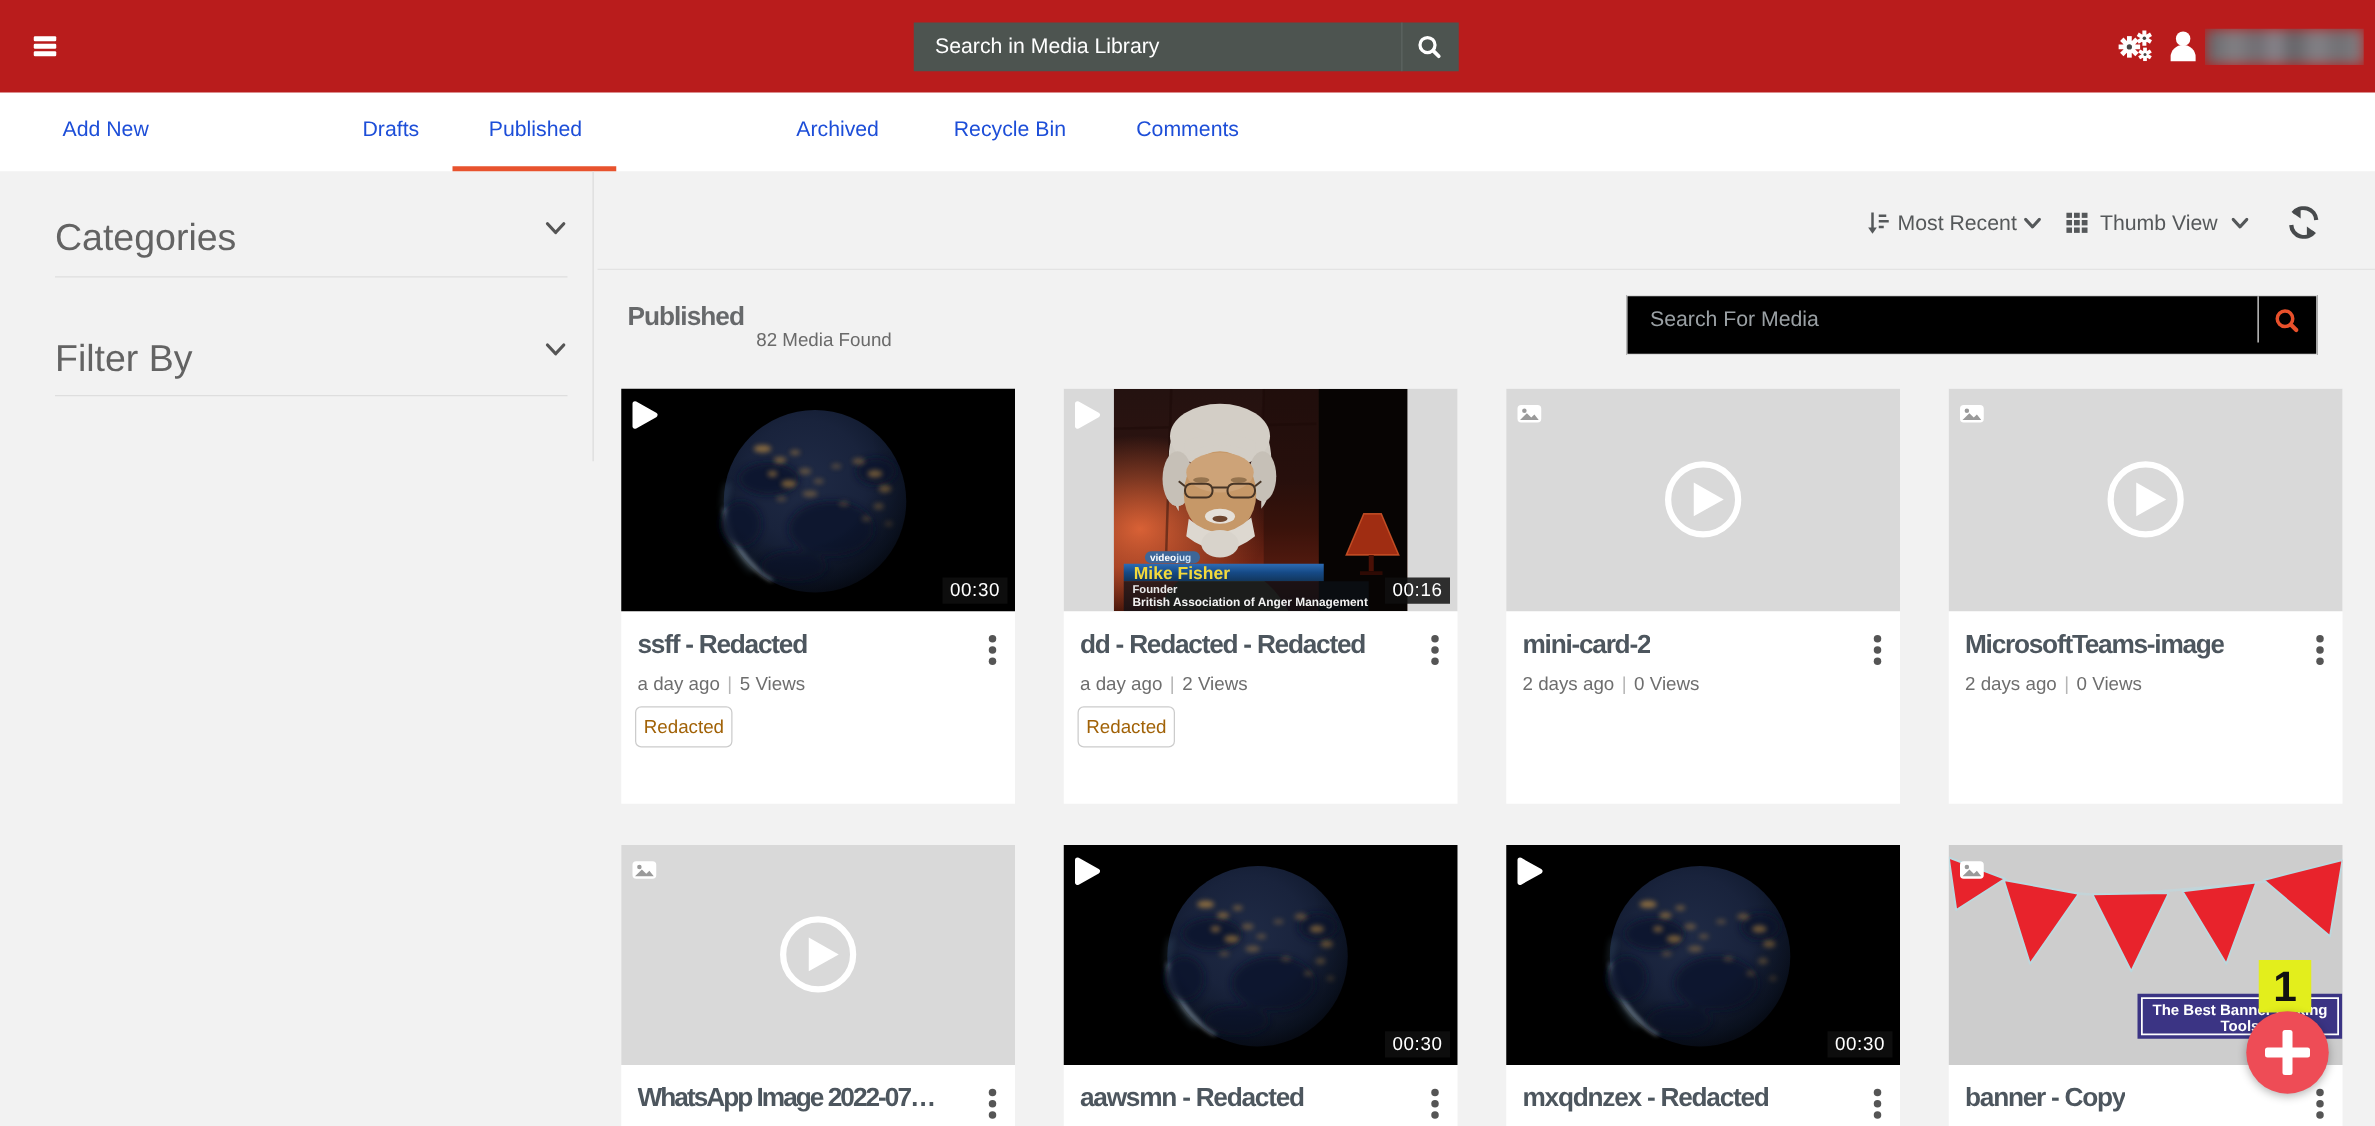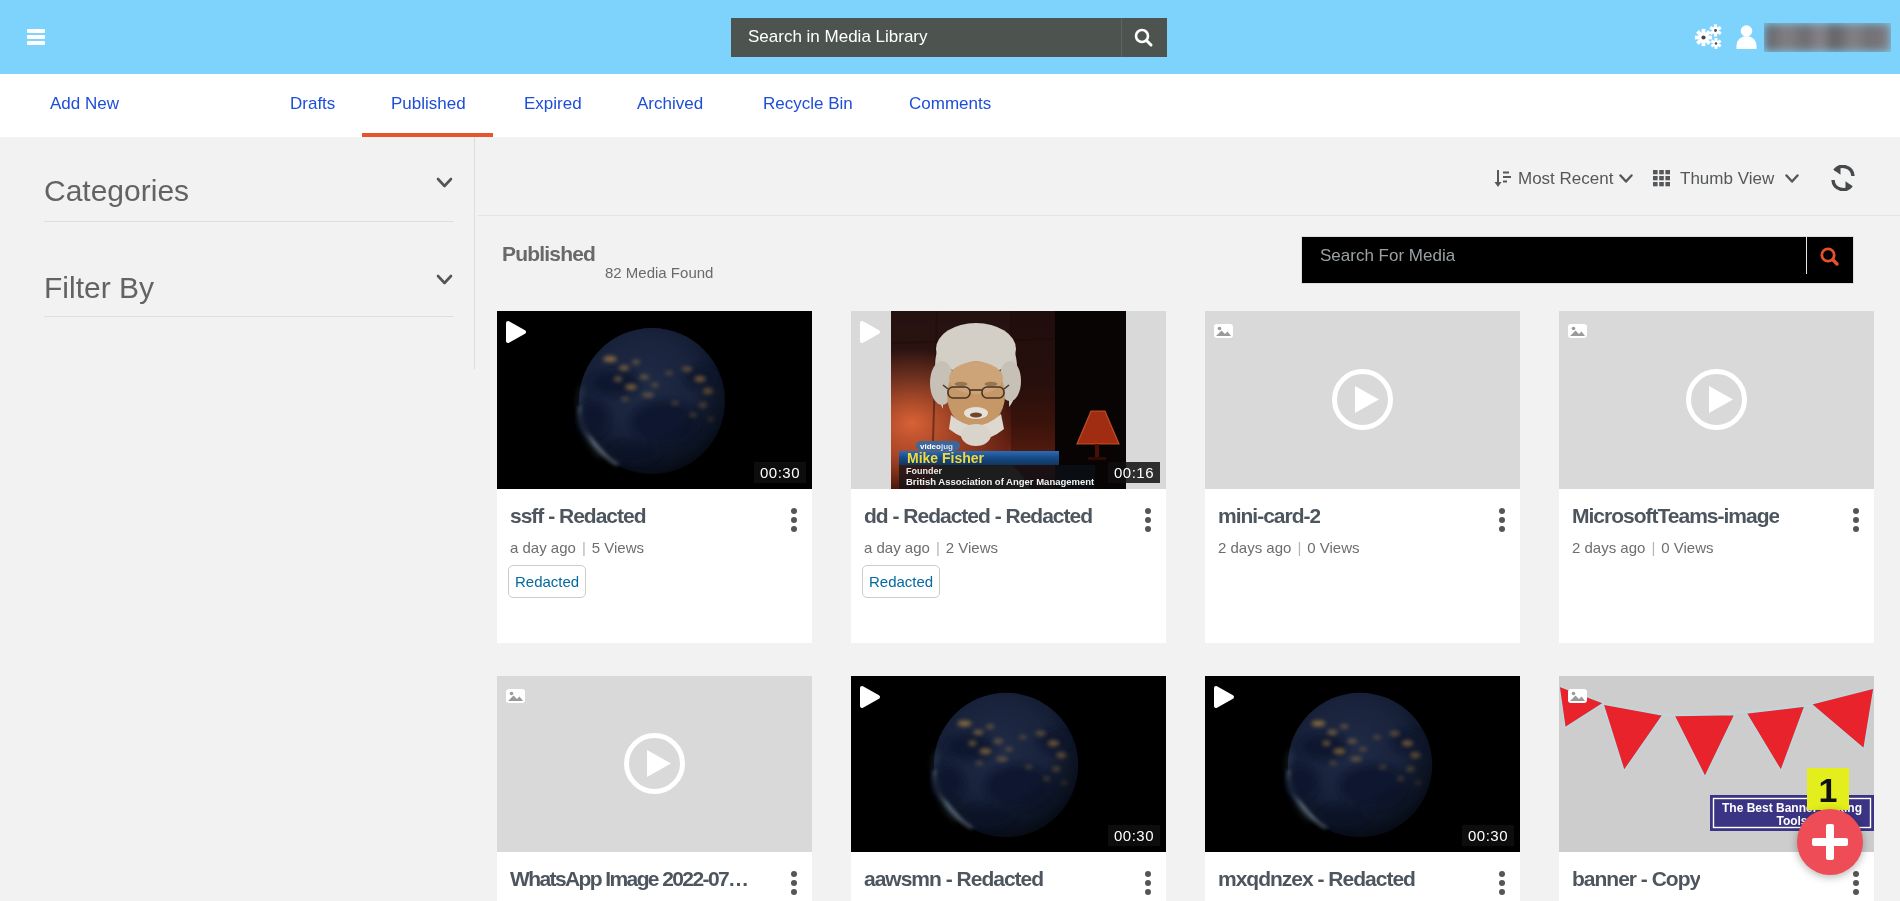--- a/index.html
+++ b/index.html
@@ -1,20 +1,20 @@
 <!DOCTYPE html>
 <html><head>
 <meta charset="utf-8">
 <style>
 * { margin:0; padding:0; box-sizing:border-box; }
 html,body { width:1900px; height:901px; overflow:hidden; background:#f2f2f2;
   font-family:"Liberation Sans", sans-serif; }
 .abs { position:absolute; }
 
-#topbar { position:absolute; left:0; top:0; width:1900px; height:92px; background:#7dd3fc;text-align:center; }
+#topbar { position:absolute; left:0; top:0; width:1900px; height:92px; background:#b91c1c;text-align:center; }
 #burger div { position:absolute; left:27px; width:18px; height:4px; background:#fff; border-radius:1px; }
 #tsearch { position:absolute; left:731px; top:18px; width:436px; height:39px; background:#4d5450; }
 #tsearch .ph { position:absolute; left:17px; top:9px; font-size:17px; color:#fff; }
 #tsearch .sep { position:absolute; left:390px; top:0; width:1px; height:39px; background:#5d6461; }
 
 #tabbar { position:absolute; left:0; top:74px; width:1900px; height:63px; background:#fff; }
 #tabbar .tab { position:absolute; top:0; height:63px; line-height:60px; padding:0 28px;
   font-size:17px; color:#1d4ed8; }
 #underline { position:absolute; left:362px; top:59px; width:131px; height:4px; background:#e8532e; }
 
@@ -32,21 +32,21 @@
 
 .card { position:absolute; width:315px; background:#fff; }
 .thumb { position:relative; width:315px; overflow:hidden; }
 .cbody { position:relative; width:315px; height:154px; }
 .ctitle { position:absolute; left:13px; top:14px; max-width:250px; font-size:21px; font-weight:bold;
   letter-spacing:-1px; color:#4d565e; white-space:nowrap; overflow:hidden; text-overflow:ellipsis; line-height:26px; }
 .kebab { position:absolute; right:15px; top:19px; }
 .kebab div { width:6px; height:6px; border-radius:50%; background:#555; margin-bottom:3px; }
 .cmeta { position:absolute; left:13px; top:50px; font-size:15px; color:#6e6e6e; }
 .cmeta .pipe { color:#b5b5b5; padding:0 6px; }
-.ctag { position:absolute; left:11px; top:76px; font-size:15px; color:#0369a1;
+.ctag { position:absolute; left:11px; top:76px; font-size:15px; color:#a16207;
   border:1px solid #ccc; border-radius:5px; padding:7px 6px; }
 .dur { position:absolute; right:6px; bottom:6px; background:rgba(15,15,15,0.85); color:#fff;
   font-size:15px; padding:2px 6px; letter-spacing:0.5px; }
 .playtri { position:absolute; left:8px; top:9px; }
 .imgbadge { position:absolute; left:9px; top:13px; width:19px; height:14px; background:#fff; border-radius:3px; }
 </style>
 </head>
 <body>
 
 <div id="topbar">
@@ -147,21 +147,20 @@
     <div style="width:127px;height:29px;background:
       linear-gradient(90deg,#636266 0%,#838185 18%,#6e6b70 33%,#8b878e 45%,#616064 55%,#858388 70%,#706f73 84%,#828084 100%);
       filter:blur(5px); border-radius:3px;"></div>
   </div>
 </div>
 
 <div id="tabbar">
   <span class="tab" style="left:22px">Add New</span>
   <span class="tab" style="left:262px">Drafts</span>
   <span class="tab" style="left:363px">Published</span>
-  <span class="tab" style="left:496px">Expired</span>
   <span class="tab" style="left:609px">Archived</span>
   <span class="tab" style="left:735px">Recycle Bin</span>
   <span class="tab" style="left:881px">Comments</span>
   <div id="underline"></div>
 </div>
 
 <div class="sidehead" style="top:174px">Categories</div>
 <svg class="abs" style="left:436px;top:177px" width="17" height="12" viewBox="0 0 17 12">
   <polyline points="2,2 8.5,9 15,2" fill="none" stroke="#555" stroke-width="2.6" stroke-linecap="round" stroke-linejoin="round"></polyline>
 </svg>

